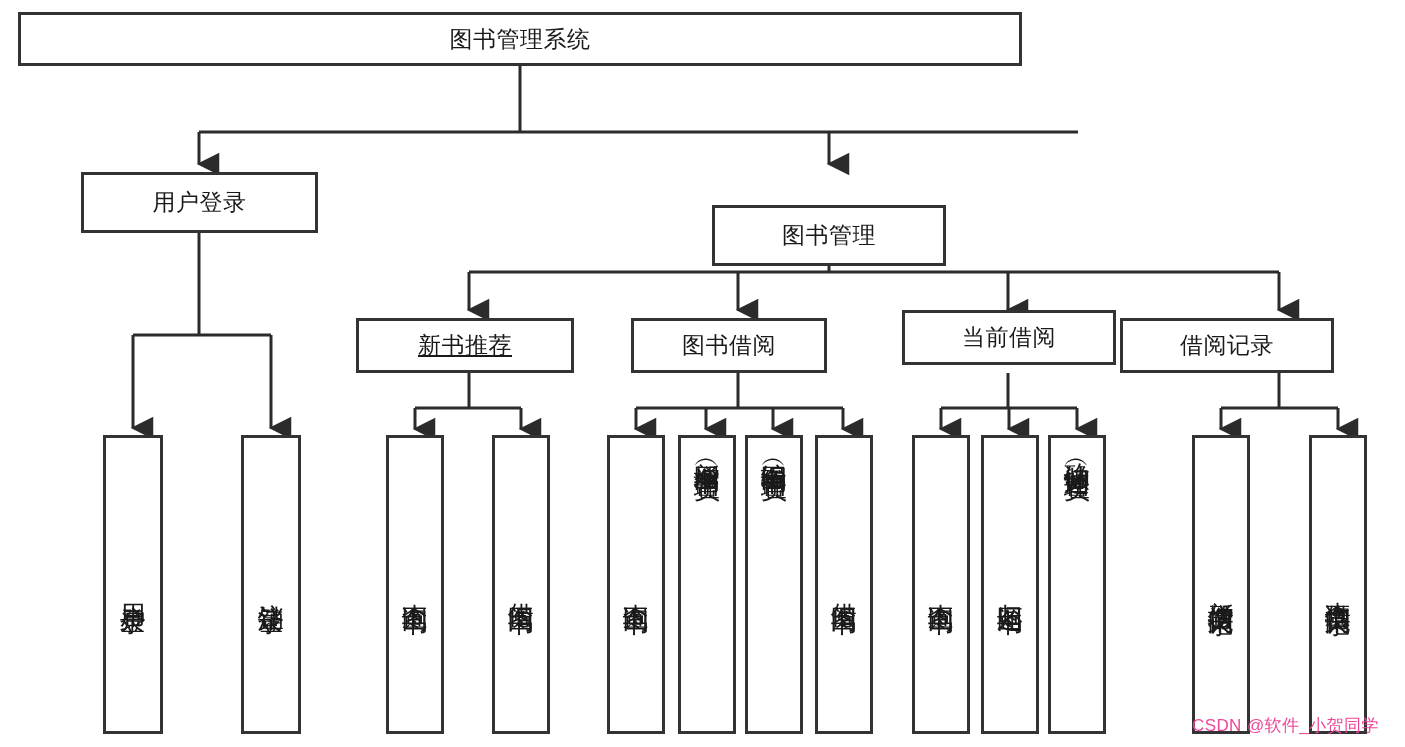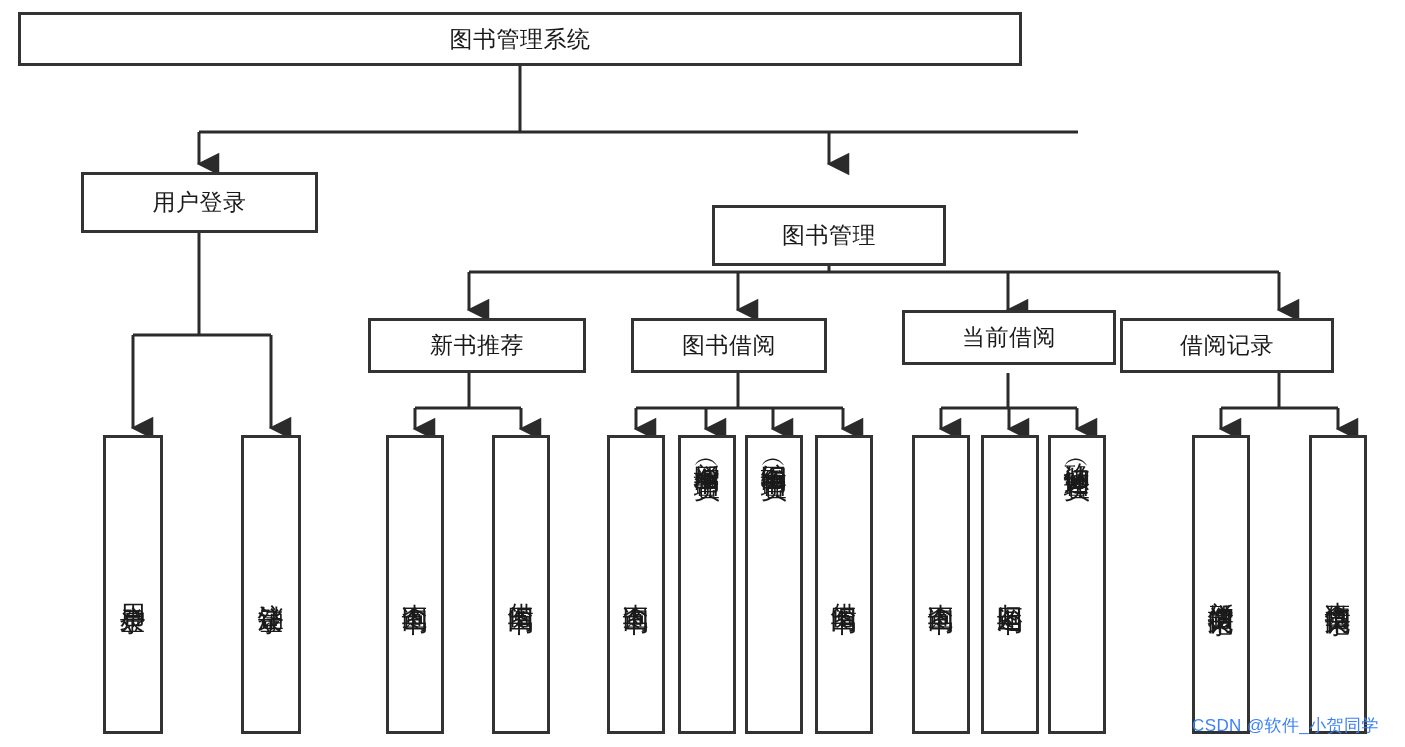--- a/index.html
+++ b/index.html
@@ -58,21 +58,21 @@
     white-space: nowrap;
     color: #1a1a1a;
   }
   .vtext.center {
     margin-top: auto;
     margin-bottom: auto;
   }
   .watermark {
     position: absolute;
     font-size: 17px;
-    color: #3b82f6;
+    color: #ec4899;
     white-space: nowrap;
     letter-spacing: 0.4px;
   }
 </style>
 </head>
 <body>
 
 <div id="canvas">
 
   <svg id="wires" viewBox="0 0 1405 747">
@@ -129,21 +129,21 @@
     <span>图书管理系统</span>
   </div>
 
   <div class="node node-h" style="left:81px; top:172px; width:237px; height:61px;">
     <span>用户登录</span>
   </div>
   <div class="node node-h" style="left:712px; top:172px; width:234px; height:61px;margin-top:33px;">
     <span>图书管理</span>
   </div>
 
-  <div class="node node-h" style="left:368px; top:318px; width:218px; height:55px;">
+  <div class="node node-h" style="left:356px; top:318px; width:218px; height:55px;text-decoration:underline;">
     <span>新书推荐</span>
   </div>
   <div class="node node-h" style="left:631px; top:318px; width:196px; height:55px;">
     <span>图书借阅</span>
   </div>
   <div class="node node-h" style="left:902px; top:310px; width:214px; height:55px;">
     <span>当前借阅</span>
   </div>
   <div class="node node-h" style="left:1120px; top:318px; width:214px; height:55px;">
     <span>借阅记录</span>

